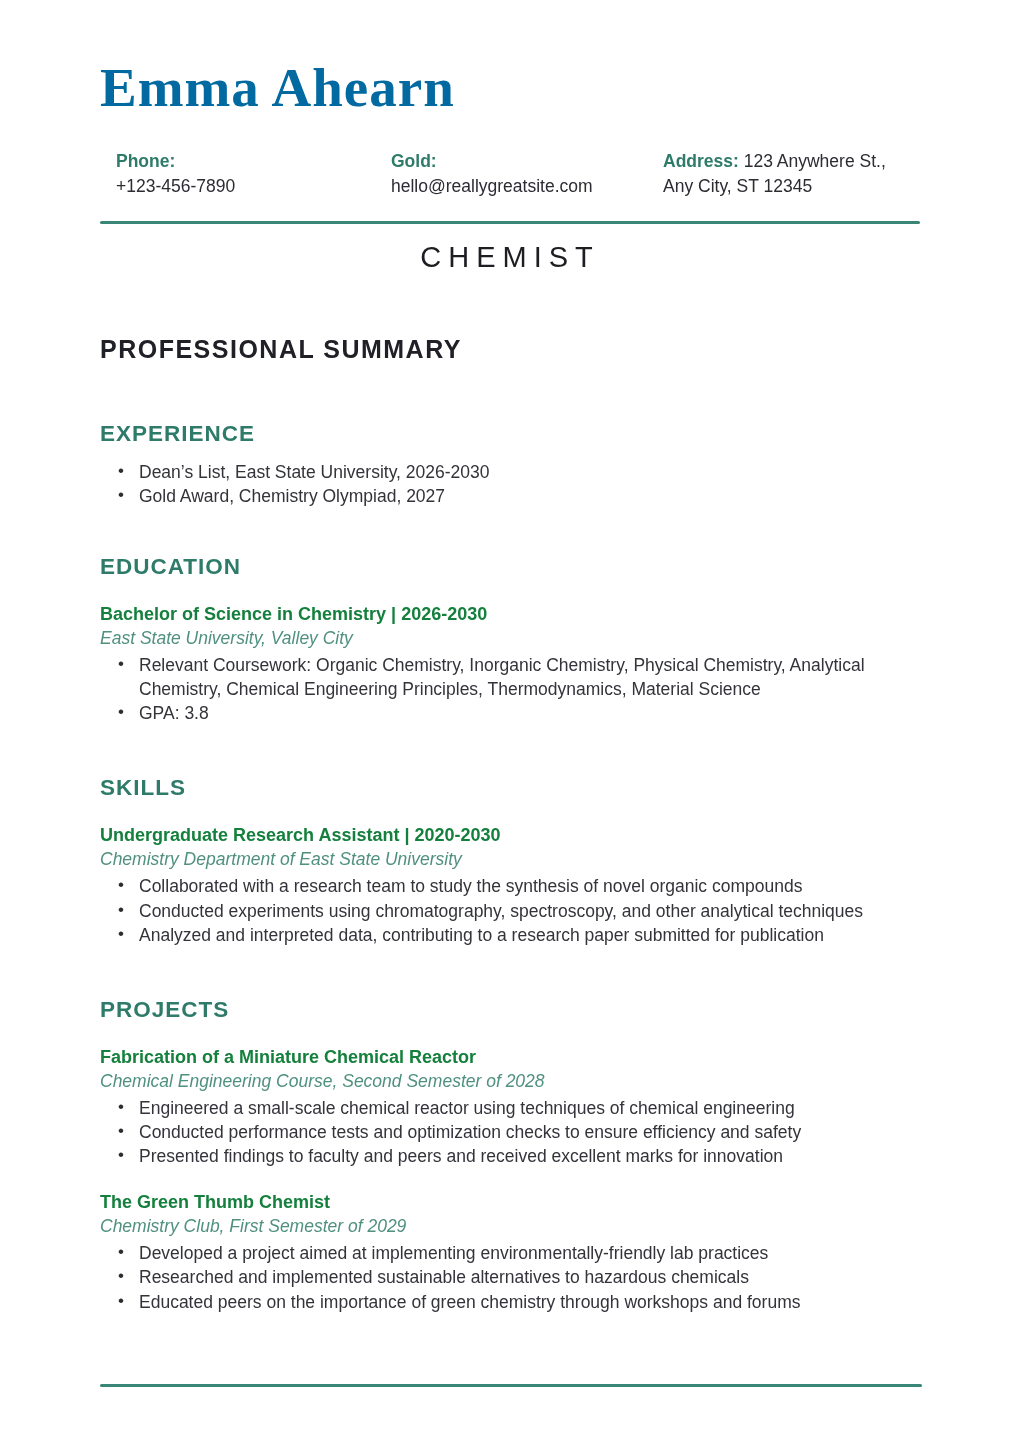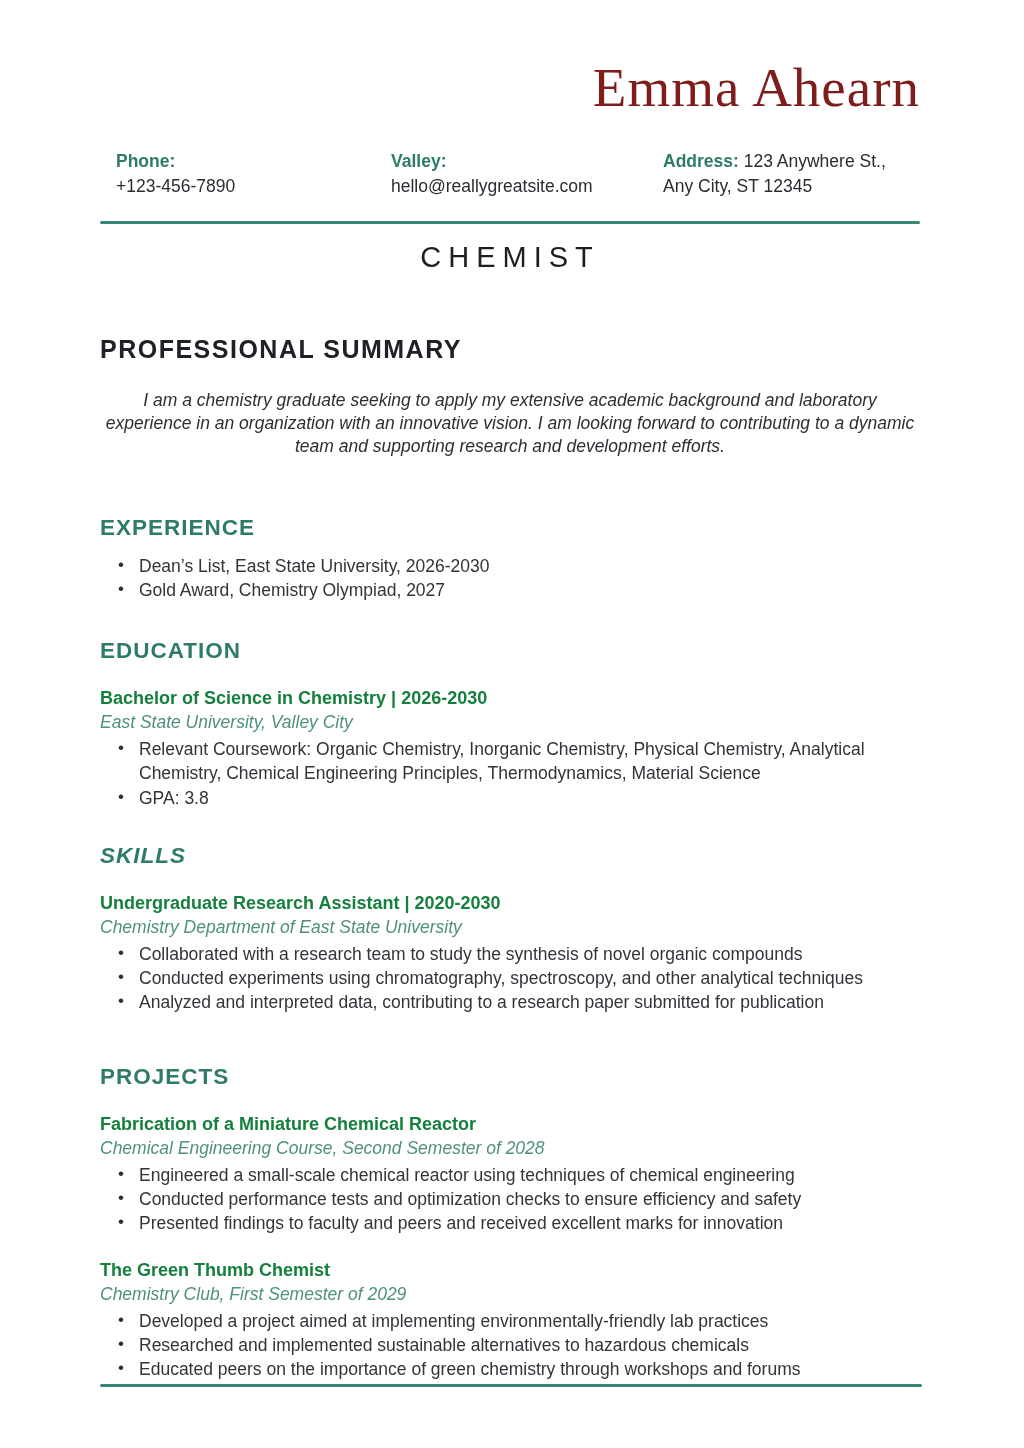--- a/index.html
+++ b/index.html
@@ -14,24 +14,24 @@
   body{
     height:1448px;
     position:relative;
     font-family:"Liberation Sans", sans-serif;
     color:var(--text);
     overflow:hidden;
   }
   .page{padding:56px 104px 0 100px;}
   .name{
     font-family:"Liberation Serif", serif;
-    font-weight:400;
+    font-weight:700;
     font-size:55px;
-    color:#7f1d1d;
-    text-align:right;
+    color:#0369a1;
+    text-align:left;
     letter-spacing:1px;
   }
   .contact-row{
     display:flex;
     margin-top:30px;
     padding-left:16px;
     font-size:17.5px;
   }
   .contact-col{line-height:1.45;}
   .contact-col.phone{width:275px;}
@@ -70,22 +70,22 @@
     line-height:1.32;
     color:#2e2e35;
   }
   .section-heading{
     font-size:22.5px;
     font-weight:700;
     letter-spacing:1px;
     color:var(--accent);
   }
   .sh-experience{margin-top:57px;}
-  .sh-education{margin-top:36px;}
-  .sh-skills{margin-top:33px;font-style:italic;}
+  .sh-education{margin-top:46px;}
+  .sh-skills{margin-top:50px;}
   .sh-projects{margin-top:50px;}
   ul.bullets{
     list-style:none;
     margin-top:13px;
     padding-left:12px;
   }
   ul.bullets li{
     position:relative;
     padding-left:27px;
     font-size:17.5px;
@@ -120,38 +120,37 @@
 <div class="page">
 
   <h1 class="name">Emma Ahearn</h1>
 
   <div class="contact-row">
     <div class="contact-col phone">
       <div class="contact-label">Phone:</div>
       <div class="contact-value">+123-456-7890</div>
     </div>
     <div class="contact-col email">
-      <div class="contact-label">Valley:</div>
+      <div class="contact-label">Gold:</div>
       <div class="contact-value">hello@reallygreatsite.com</div>
     </div>
     <div class="contact-col address">
       <div>
         <span class="contact-label">Address:</span>
         <span class="contact-value">123 Anywhere St.,</span>
       </div>
       <div class="contact-value">Any City, ST 12345</div>
     </div>
   </div>
 
   <div class="rule top"></div>
 
   <div class="role-title">CHEMIST</div>
 
   <h2 class="section-heading-dark">PROFESSIONAL SUMMARY</h2>
-  <p class="summary-text">I am a chemistry graduate seeking to apply my extensive academic background and laboratory experience in an organization with an innovative vision. I am looking forward to contributing to a dynamic team and supporting research and development efforts.</p>
 
   <h2 class="section-heading sh-experience">EXPERIENCE</h2>
   <ul class="bullets">
       <li>Dean’s List, East State University, 2026-2030</li>
       <li>Gold Award, Chemistry Olympiad, 2027</li>
     </ul>
 
   <h2 class="section-heading sh-education">EDUCATION</h2>
   <div class="entry">
     <div class="entry-title">Bachelor of Science in Chemistry | 2026-2030</div>

